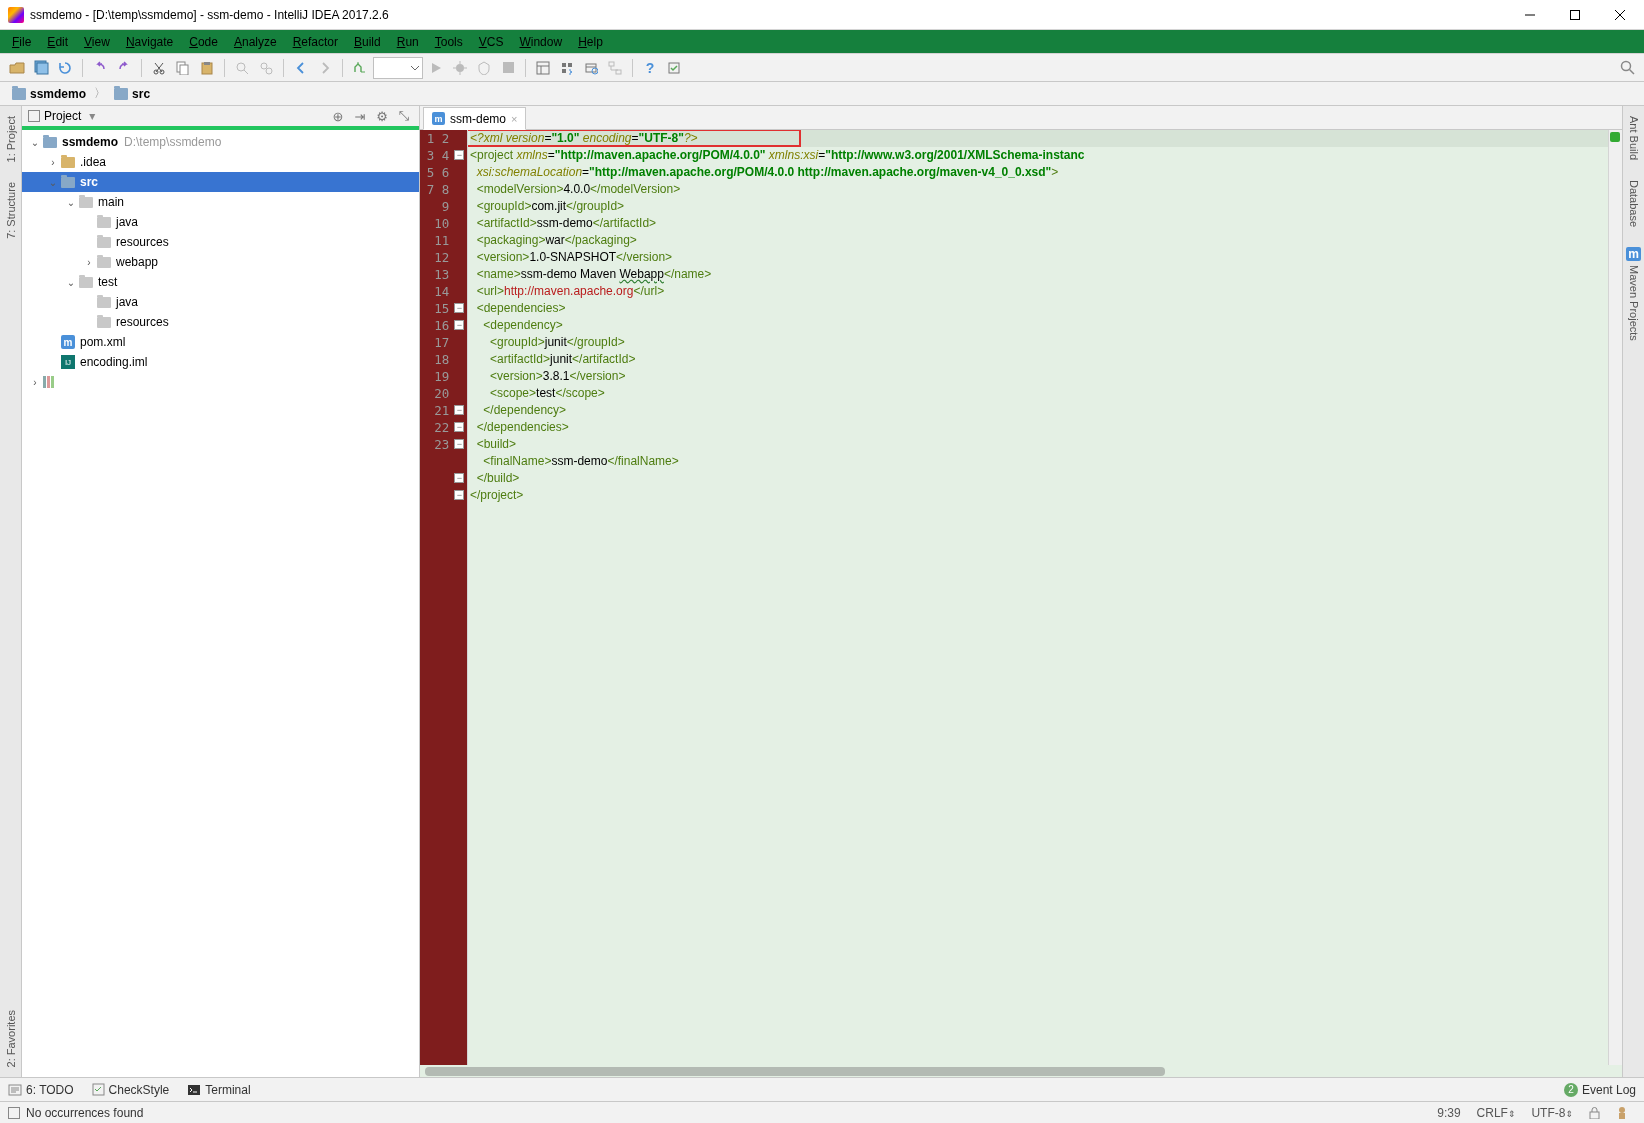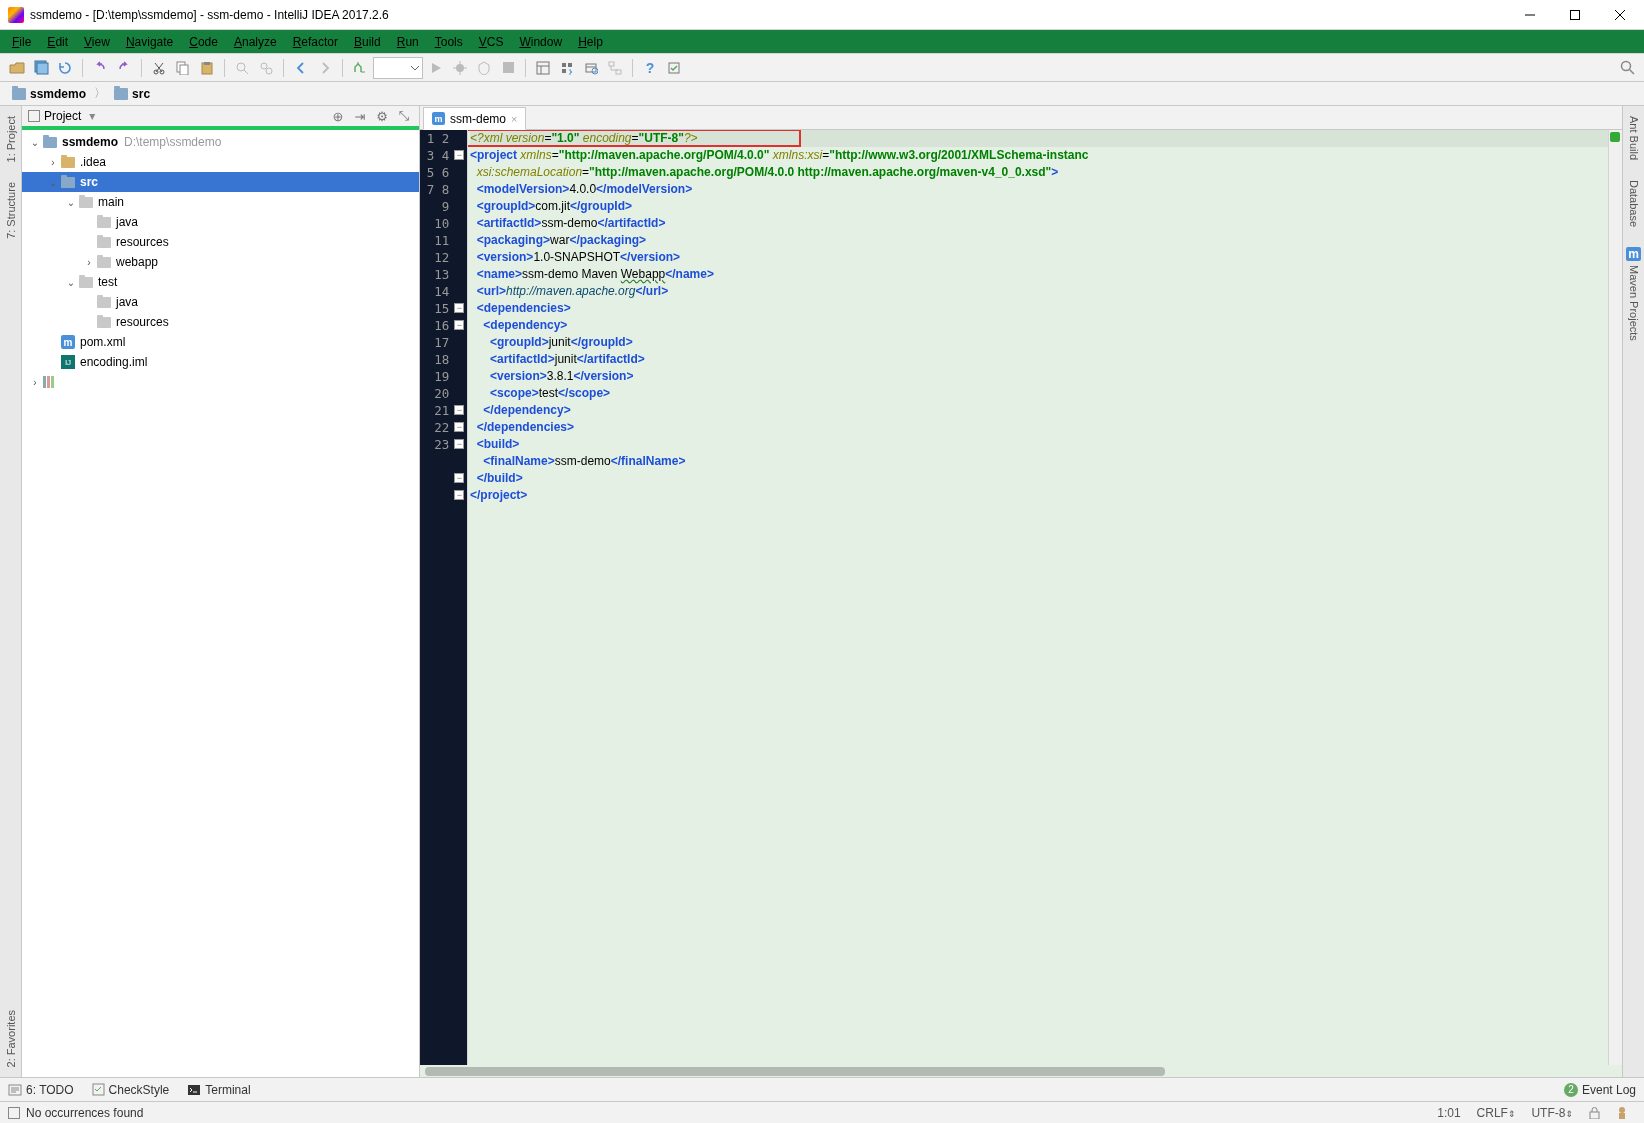--- a/index.html
+++ b/index.html
@@ -67,38 +67,38 @@
 .ic-lib span:nth-child(3){background:#9c8;}
 .trow .dim{color:#999;margin-left:6px;}
 
 
 .editor { flex:1; display:flex; flex-direction:column; background:#fff; min-width:0;}
 .edtabs { height:24px; background:#f2f2f2; border-bottom:1px solid #c8c8c8; display:flex; align-items:flex-end;}
 .edtab { height:23px; display:flex; align-items:center; gap:5px; padding:0 8px; background:#fff; border:1px solid #c8c8c8; border-bottom:1px solid #fff; margin-bottom:-1px; margin-left:3px; font-size:12px;}
 .edtab .m-ic{width:13px;height:13px;background:#4a90d9;color:#fff;font-weight:bold;font-size:9px;display:flex;align-items:center;justify-content:center;border-radius:2px;}
 .edtab .x{color:#aaa;font-size:11px;}
 .edsplit{flex:1;display:flex;min-height:0;}
-.gutter{width:48px;background:#0f172a;border-right:1px solid #d4d4d4;display:flex;position:relative;}
+.gutter{width:48px;background:#7f1d1d;border-right:1px solid #d4d4d4;display:flex;position:relative;}
 .gutter-nums{width:34px;text-align:right;padding:0 4px;color:#999;font-family:Consolas,monospace;font-size:12.5px;line-height:17px;}
 .gutter-marks{width:14px;position:relative;}
 .fold{position:absolute;left:1px;width:10px;height:10px;border:1px solid #999;display:flex;align-items:center;justify-content:center;font-size:9px;color:#777;background:#fff;line-height:1;}
 .code{flex:1;background:#e4f0e4;font-family:Consolas,monospace;font-size:12.5px;line-height:17px;white-space:pre;overflow:auto;position:relative;padding-left:2px;}
 .cl{height:17px;}
 .hlline{background:#d6e3d6;position:relative;}
 .redbox{position:absolute;border:2px solid #e03030;pointer-events:none;}
 .errstrip{width:14px;background:#f0f0f0;border-left:1px solid #d4d4d4;position:relative;}
 .errstrip .ok{position:absolute;top:2px;left:1px;width:10px;height:10px;background:#3a3;border-radius:2px;}
 
 
 .c-pi{color:#808000;font-style:italic;}
-.c-tag{color:#1d4ed8;font-weight:bold;}
+.c-tag{color:#4d7c0f;font-weight:normal;}
 .c-attr{color:#808000;font-style:italic;}
 .c-str{color:#008000;font-weight:bold;}
 .c-eq{color:#000;}
-.c-url{color:#0c4a6e;font-style:italic;}
+.c-url{color:#b91c1c;}
 .c-err{text-decoration:underline wavy #2e7d32;}
 .hscroll{height:12px;background:#e4f0e4;border-top:0;display:flex;align-items:center;}
 .hscroll .thumb{height:9px;background:rgba(120,120,120,.45);border-radius:4px;margin-left:5px;width:740px;}
 
 
 .bottombar{height:24px;background:#f2f2f2;border-top:1px solid #c8c8c8;display:flex;align-items:center;padding:0 8px;gap:18px;}
 .bottombar .bb{display:flex;align-items:center;gap:4px;color:#333;font-size:12px;}
 .bottombar .fill{flex:1;}
 .bottombar .badge{background:#6a6;color:#fff;border-radius:50%;width:14px;height:14px;display:flex;align-items:center;justify-content:center;font-size:10px;}
 
@@ -526,21 +526,21 @@
     <div class="bb">
       <span class="badge">2</span>
       <span>Event Log</span>
     </div>
   </div>
 
 <div class="status">
   <div class="sq"></div>
   <div>No occurrences found</div>
   <div class="fill"></div>
-  <div class="seg">1:01</div>
+  <div class="seg">9:39</div>
   <div class="seg"><span>CRLF</span><span style="font-size:9px;">⇕</span></div>
   <div class="seg"><span>UTF-8</span><span style="font-size:9px;">⇕</span></div>
   <div class="seg">
       <svg width="11" height="12">
         <rect x="1" y="5" width="9" height="7" fill="none" stroke="#888"></rect>
         <path d="M3 5V3a2.5 2.5 0 0 1 5 0v2" fill="none" stroke="#888"></path>
       </svg>
     </div>
   <div class="seg">
       <svg width="12" height="14">

